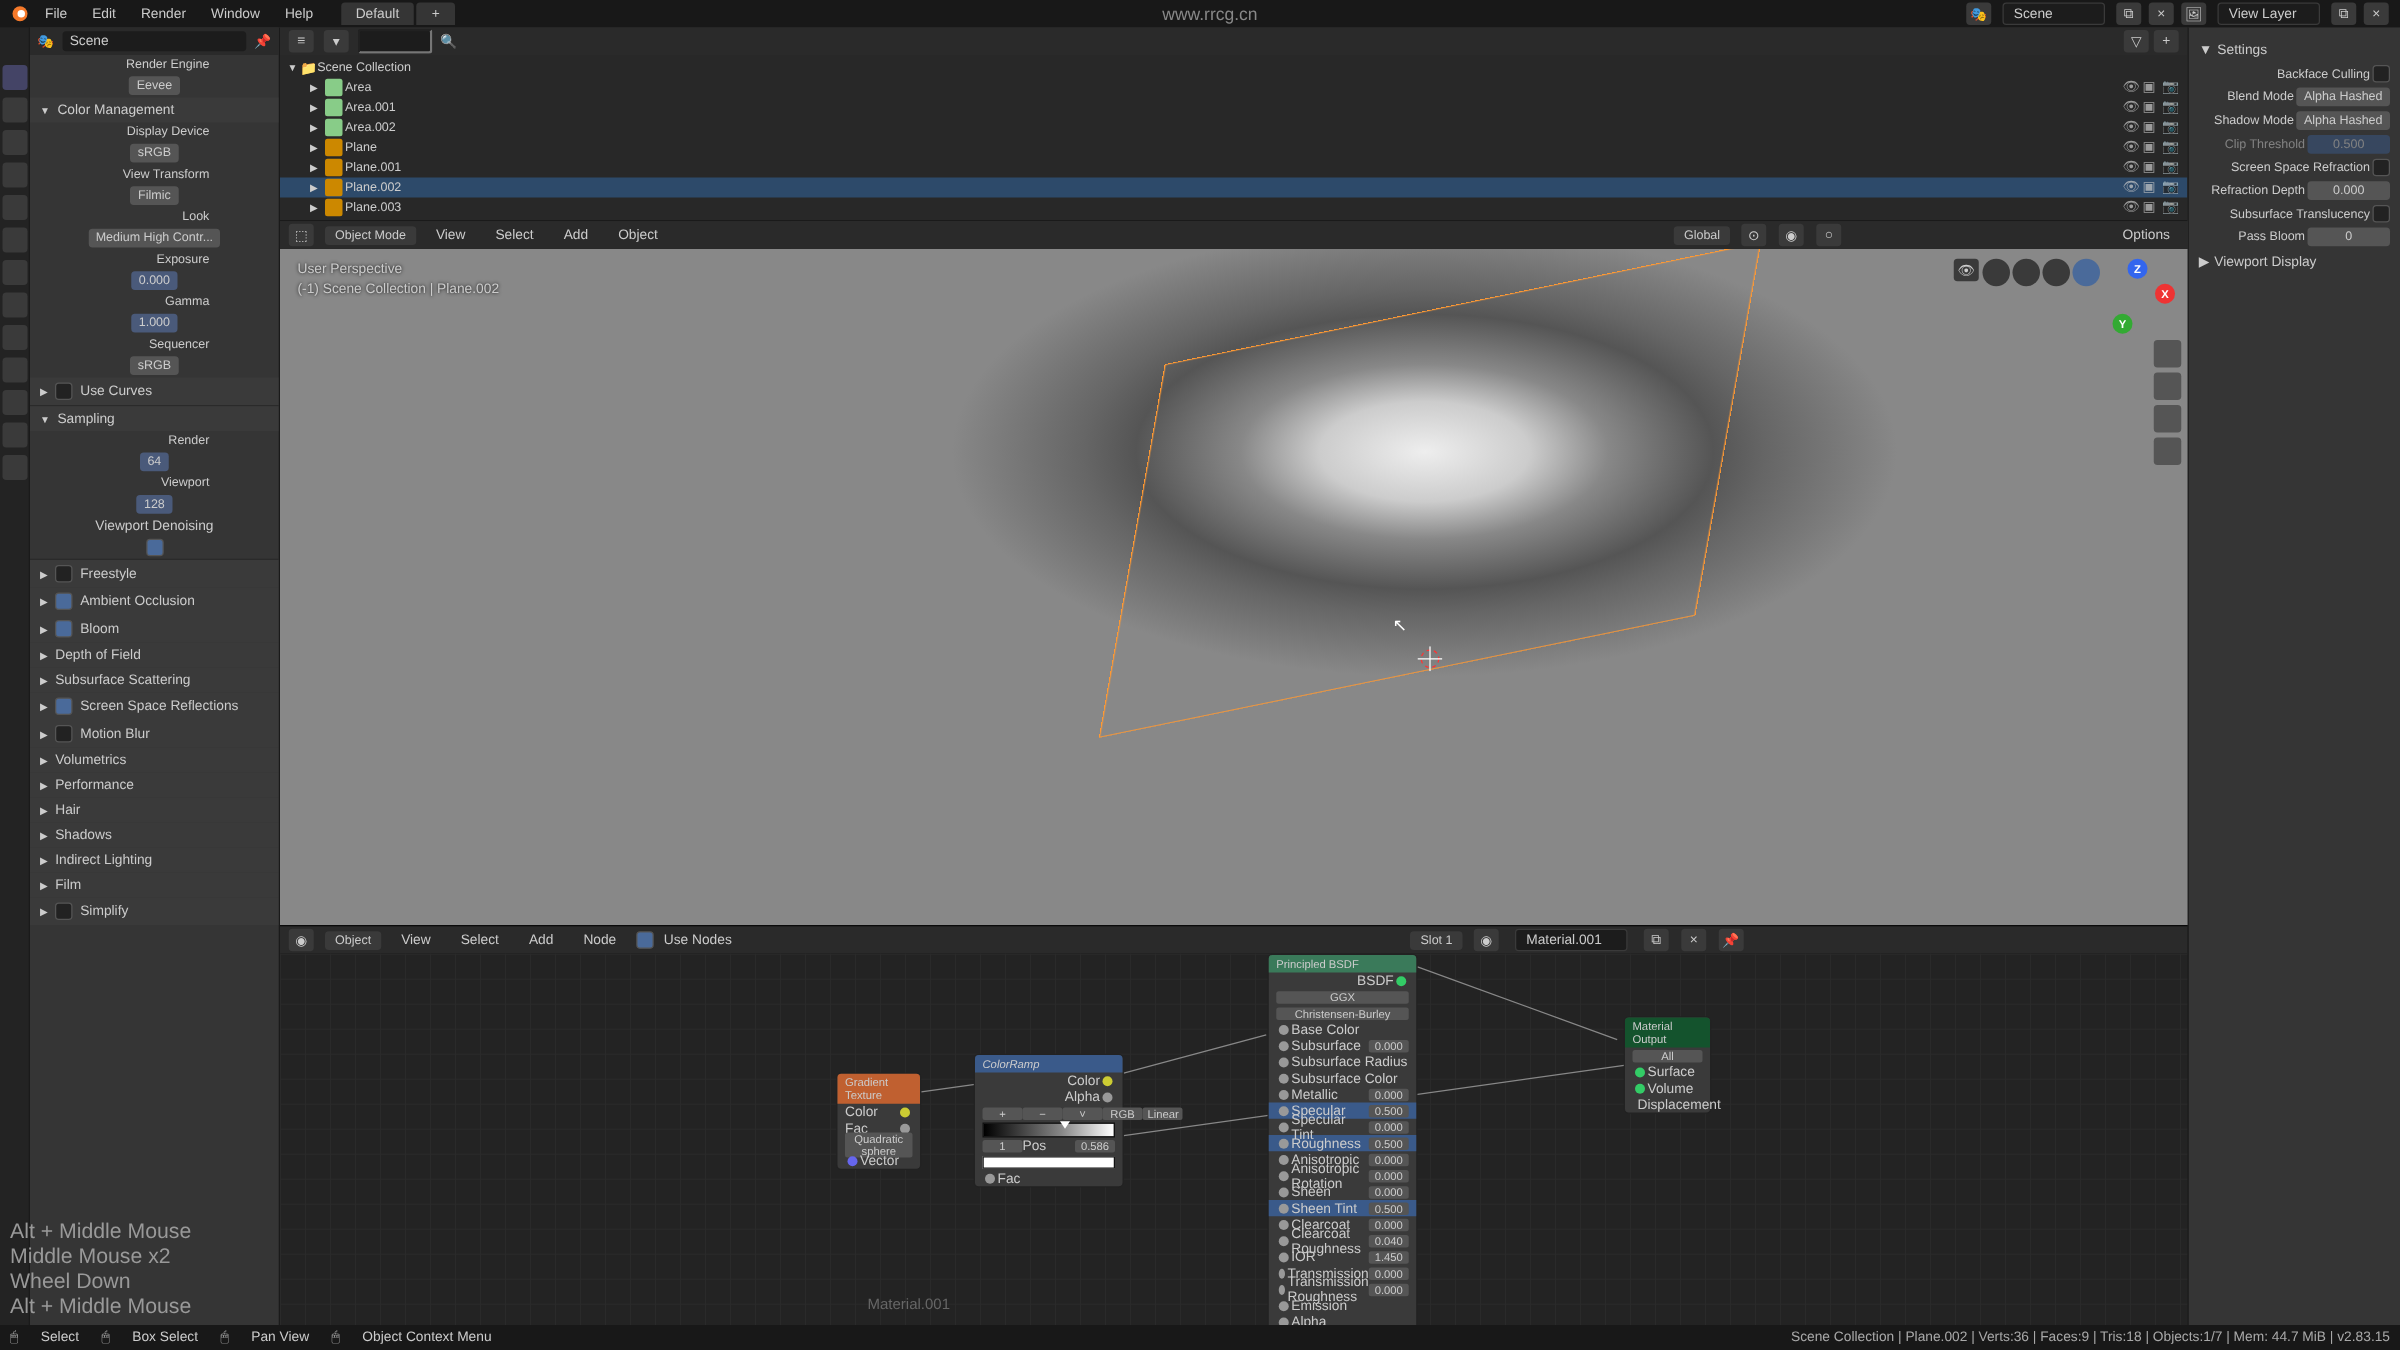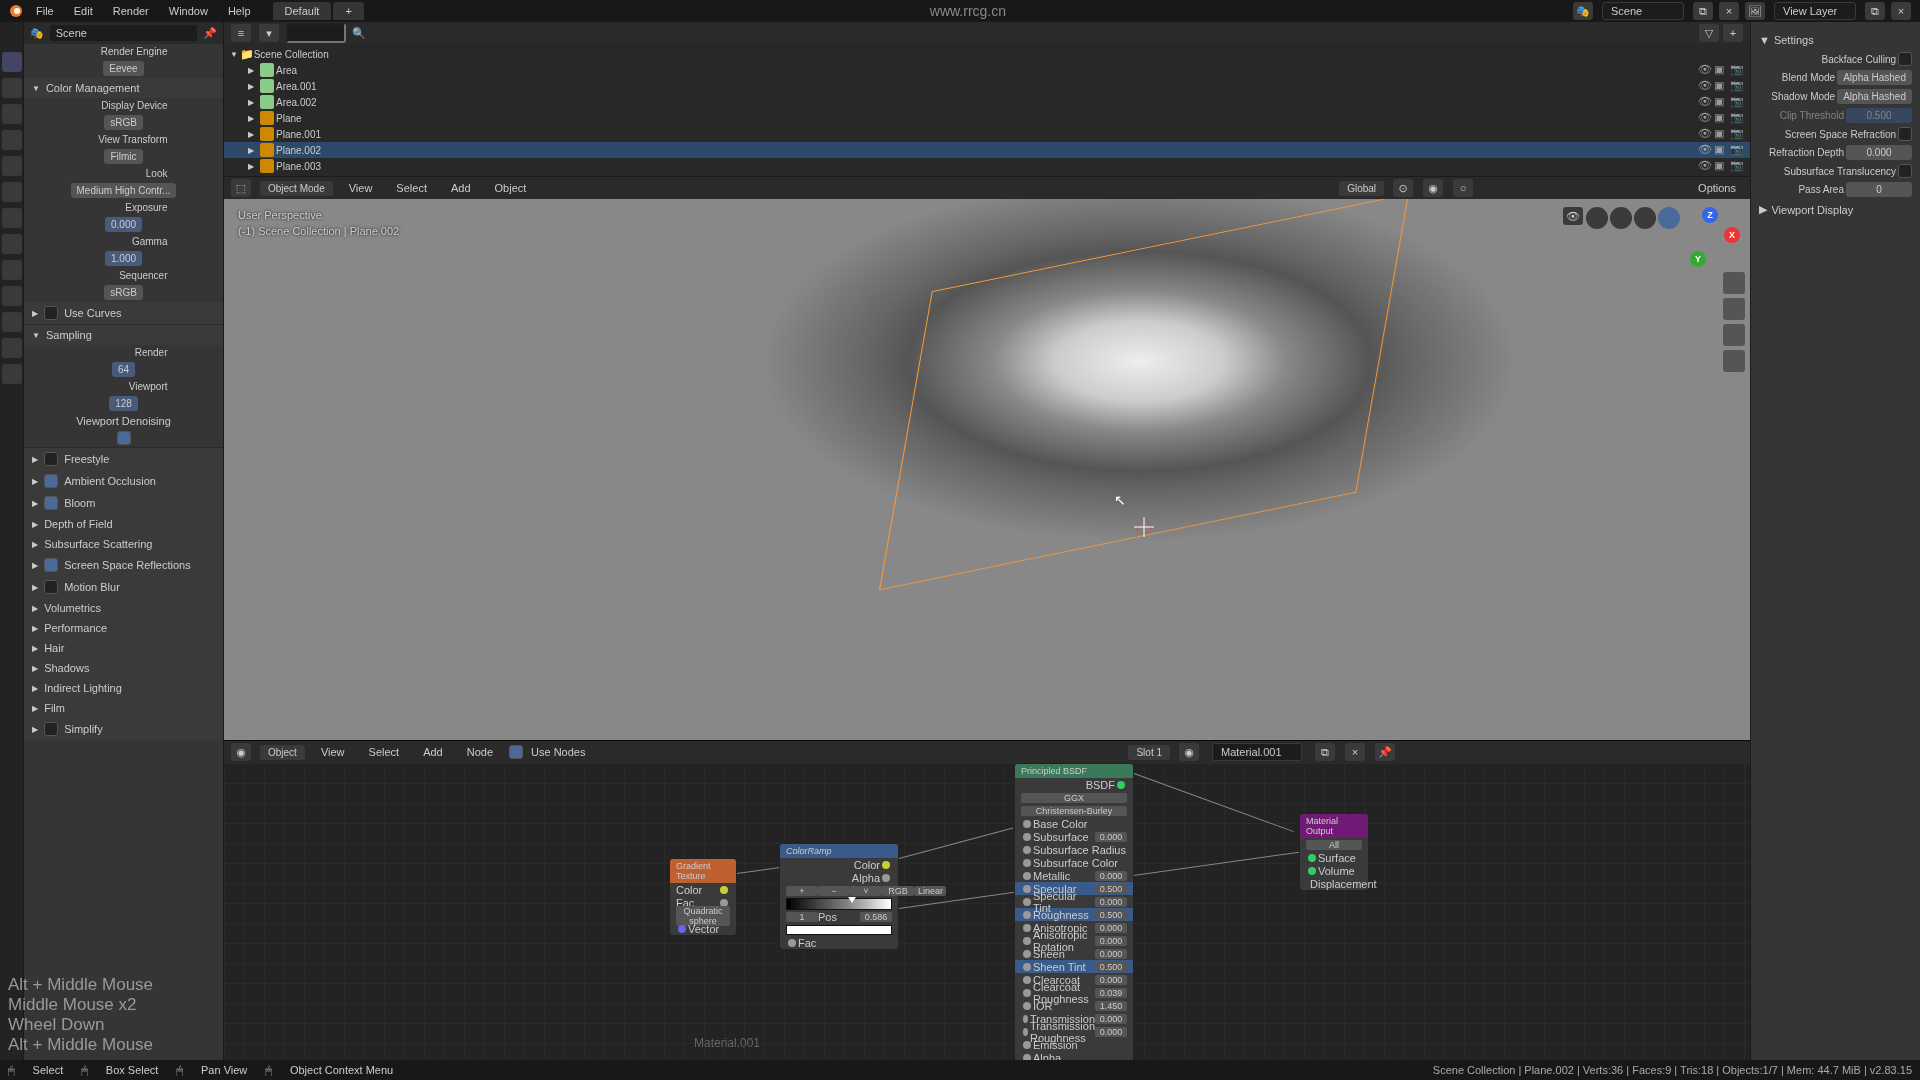--- a/index.html
+++ b/index.html
@@ -71,21 +71,21 @@
 .node-row .nlabel { flex:1; }
 .node-row .nval { background:#555; padding:0 4px; border-radius:2px; font-size:9px; min-width:32px; text-align:center; }
 .node-row.blue { background:#3a5a8a; }
 .n-gradient { left:445px; top:95px; width:68px; }
 .n-gradient .node-header { background:#c06030; }
 .n-colorramp { left:555px; top:80px; width:120px; }
 .n-colorramp .node-header { background:#3a5a8a;font-style:italic; }
 .n-bsdf { left:790px; top:0px; width:120px; }
 .n-bsdf .node-header { background:#3a7a5a; }
 .n-output { left:1075px; top:50px; width:70px; }
-.n-output .node-header { background:#701a75; }
+.n-output .node-header { background:#14532d; }
 .noodle { position:absolute; border-top:1px solid #888; height:0; transform-origin:left; }
 .mat-name-overlay { position:absolute; bottom:10px; left:470px; font-size:12px; color:#666; }
 
 .right-panel { width:170px; background:#353535; border-left:1px solid #1a1a1a; padding:6px 0; }
 .rp-section { padding:2px 8px; }
 .rp-section-header { display:flex; align-items:center; gap:4px; padding:4px 0; font-size:10px; }
 .rp-row { display:flex; align-items:center; padding:2px 0; gap:2px; }
 .rp-label { flex:1; text-align:right; font-size:10px; }
 .rp-value { background:#555; border-radius:3px; padding:2px 6px; font-size:10px; min-width:66px; text-align:center; }
 
@@ -583,21 +583,21 @@
                 <span class="nval">0.500</span>
               </div>
               <div class="node-row">
                 <span class="socket"></span>
                 <span class="nlabel">Clearcoat</span>
                 <span class="nval">0.000</span>
               </div>
               <div class="node-row">
                 <span class="socket"></span>
                 <span class="nlabel">Clearcoat Roughness</span>
-                <span class="nval">0.039</span>
+                <span class="nval">0.040</span>
               </div>
               <div class="node-row">
                 <span class="socket"></span>
                 <span class="nlabel">IOR</span>
                 <span class="nval">1.450</span>
               </div>
               <div class="node-row">
                 <span class="socket"></span>
                 <span class="nlabel">Transmission</span>
                 <span class="nval">0.000</span>
@@ -670,21 +670,21 @@
         </div>
       <div class="rp-row">
           <span class="rp-label">Refraction Depth</span>
           <span class="rp-value">0.000</span>
         </div>
       <div class="rp-row">
           <span class="rp-label">Subsurface Translucency</span>
           <span class="checkbox"></span>
         </div>
       <div class="rp-row">
-          <span class="rp-label">Pass Area</span>
+          <span class="rp-label">Pass Bloom</span>
           <span class="rp-value">0</span>
         </div>
       <div class="rp-section-header">
           <span class="tri">▶</span>
           <span>Viewport Display</span>
         </div>
     </div>
   </div>
 
 </div>

